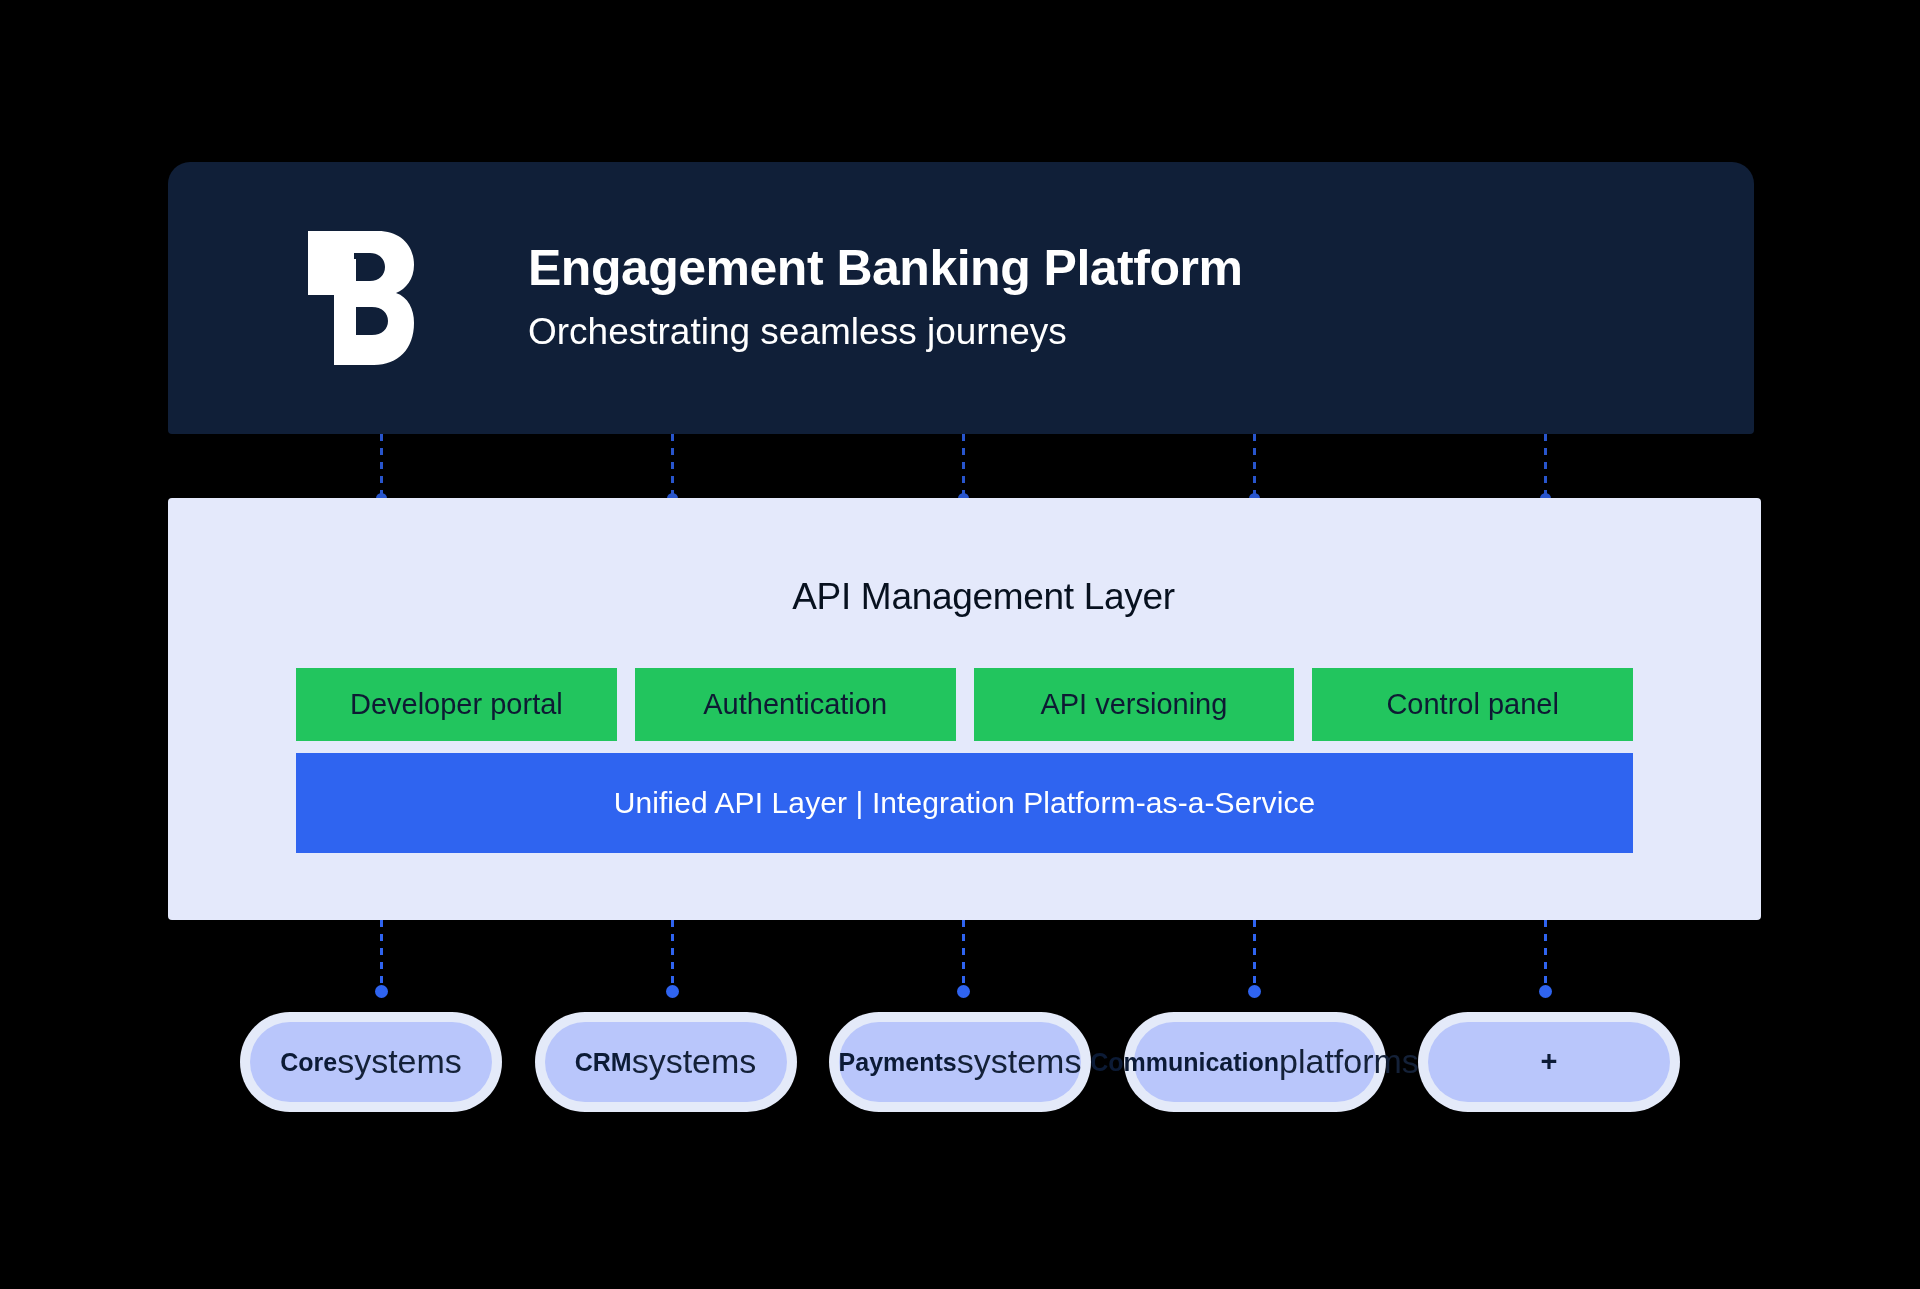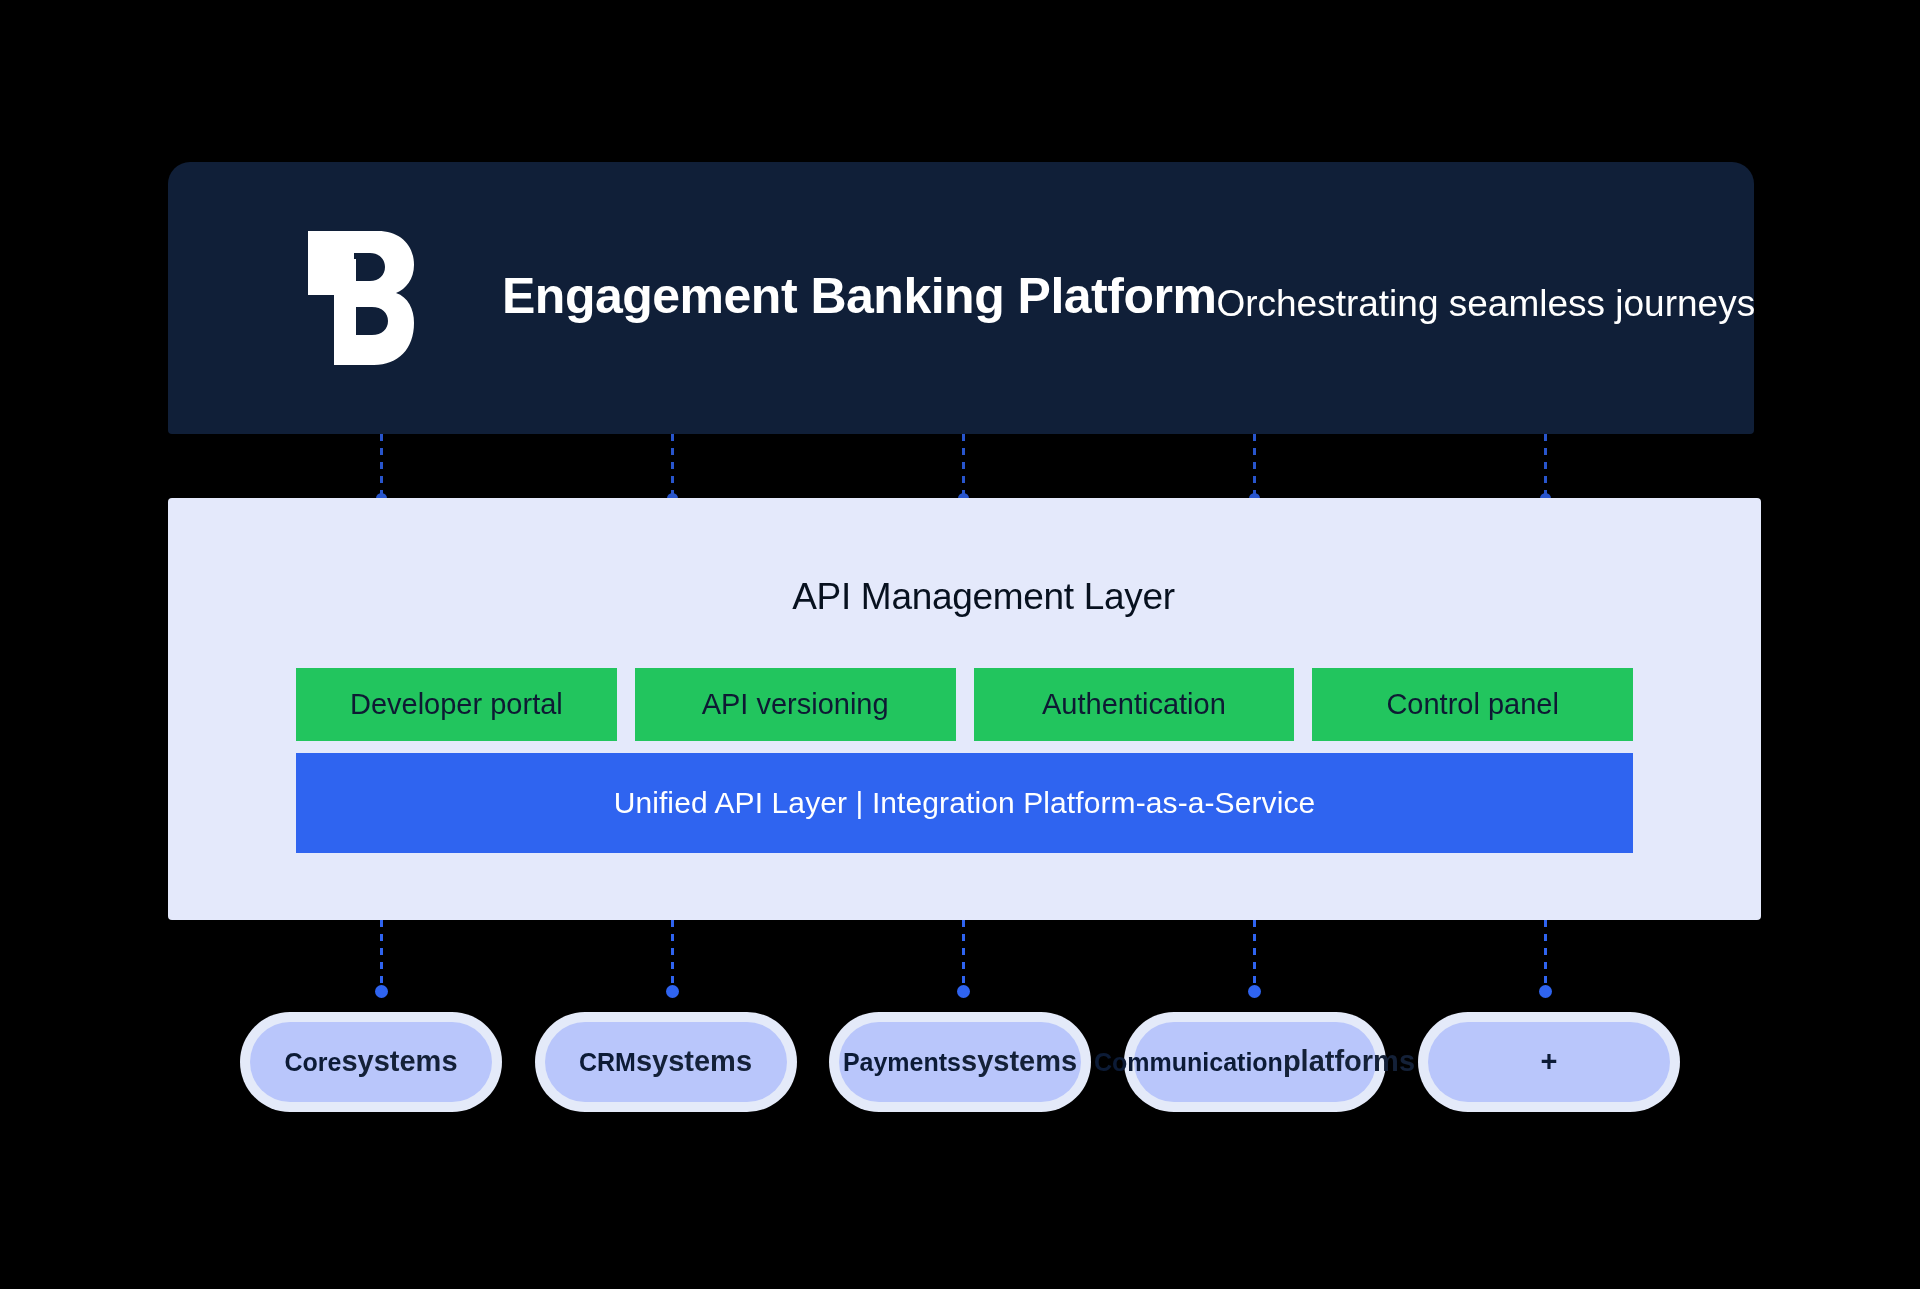--- a/index.html
+++ b/index.html
@@ -37,23 +37,23 @@
     width: 120px;
     height: 150px;
     flex: 0 0 auto;
     display: flex;
     align-items: center;
     justify-content: center;
   }
   .logo-wrap svg { display: block; }
 
   .header-text {
-    margin-left: 84px;
-    display: flex;
-    flex-direction: row;
+    margin-left: 110px;
+    display: flex;
+    flex-direction: column;
     justify-content: center;
   }
 
   .header-title {
     color: #ffffff;
     font-size: 50px;
     font-weight: bold;
     letter-spacing: -0.5px;
     line-height: 1.12;
     white-space: nowrap;
@@ -202,22 +202,22 @@
   }
 
   .pill-strong {
     color: #0c1b36;
     font-size: 25px;
     font-weight: bold;
     white-space: nowrap;
   }
   .pill-sub {
     color: #142138;
-    font-size: 29px;
-    font-weight: 700;
+    font-size: 34px;
+    font-weight: 400;
     white-space: nowrap;
   }
   .pill-plus {
     color: #0c1b36;
     font-size: 29px;
     font-weight: bold;
   }
 </style>
 </head>
 <body>
@@ -248,22 +248,22 @@
   <div class="link-top" style="left:671px;"></div>
   <div class="link-top" style="left:962px;"></div>
   <div class="link-top" style="left:1253px;"></div>
   <div class="link-top" style="left:1544px;"></div>
 
   <div class="api-panel">
     <div class="api-title">API Management Layer</div>
 
     <div class="api-features">
       <div class="feature-box">Developer portal</div>
+      <div class="feature-box">Authentication</div>
       <div class="feature-box">API versioning</div>
-      <div class="feature-box">Authentication</div>
       <div class="feature-box">Control panel</div>
     </div>
 
     <div class="unified-bar">Unified API Layer | Integration Platform-as-a-Service</div>
   </div>
 
   <div class="link-bottom" style="left:380px;"></div>
   <div class="link-bottom" style="left:671px;"></div>
   <div class="link-bottom" style="left:962px;"></div>
   <div class="link-bottom" style="left:1253px;"></div>

